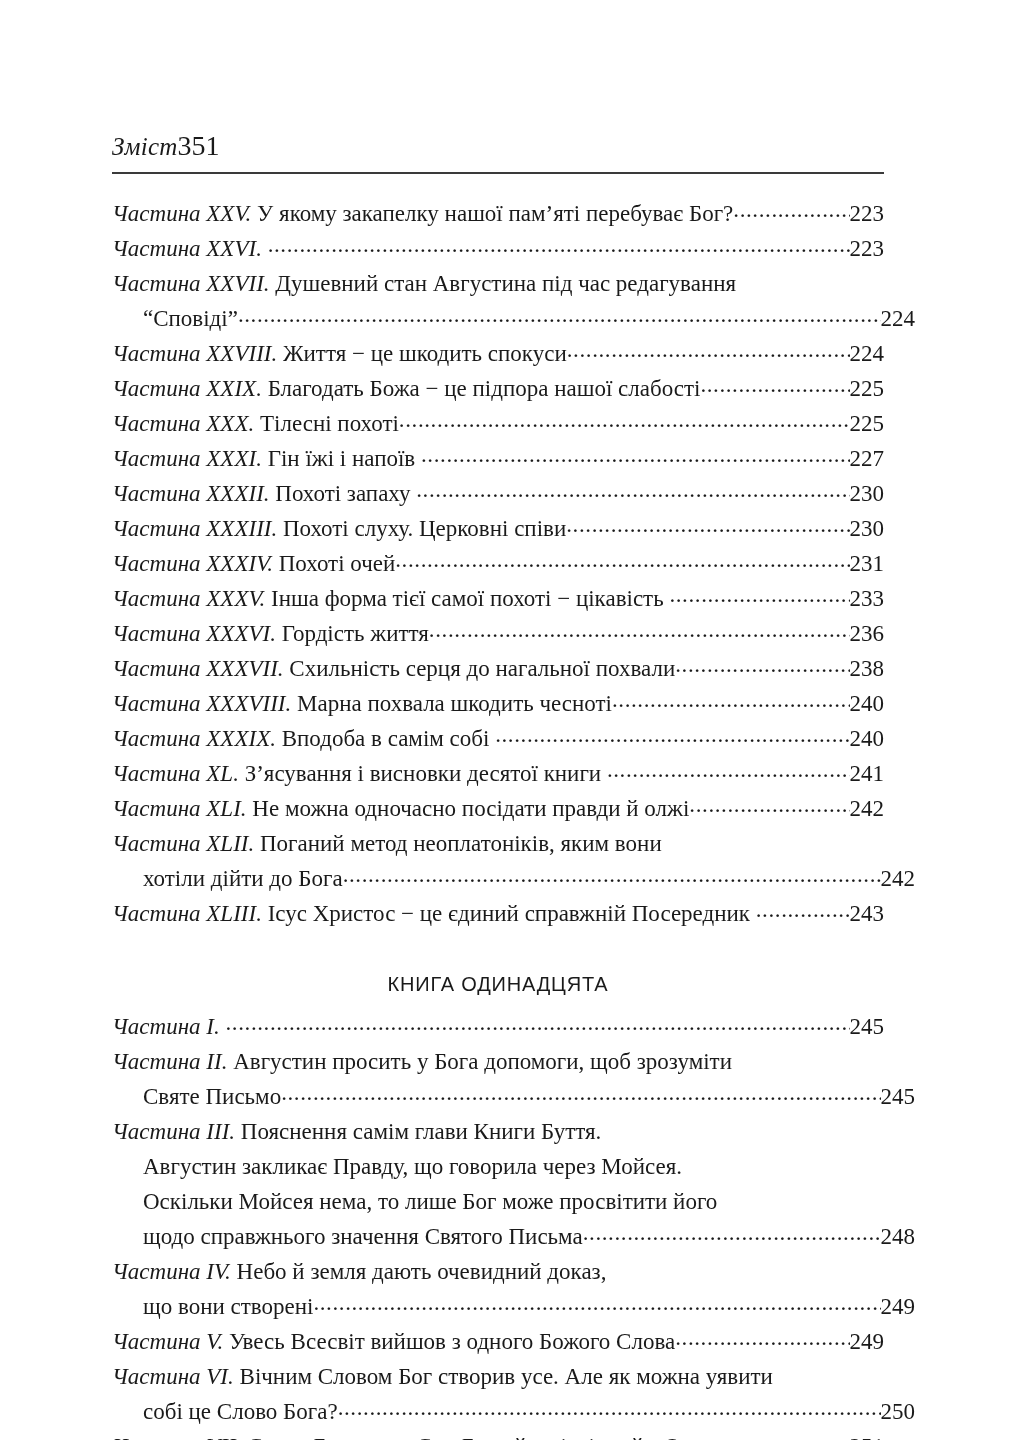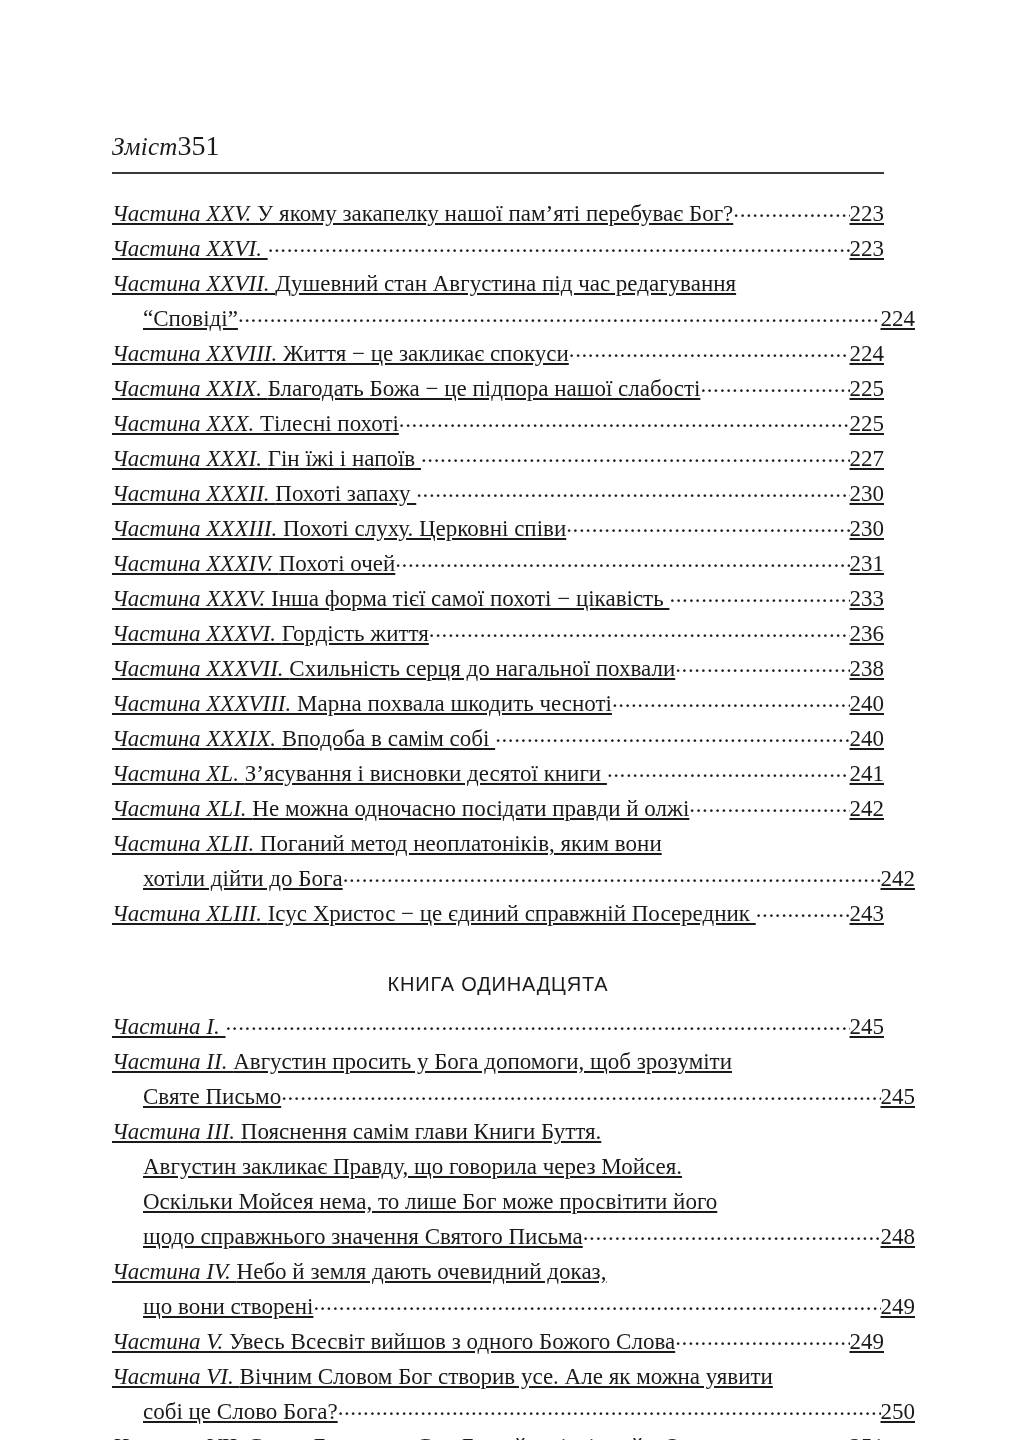--- a/index.html
+++ b/index.html
@@ -60,21 +60,20 @@
     left: 112px;
     top: 196px;
     width: 772px;
   }
 
   .toc-entry {
     font-size: 23px;
     line-height: 35px;
     margin: 0;
     text-indent: 0;
-    text-decoration: underline;
   }
 
   
   .ln {
     display: flex;
     align-items: baseline;
     width: 100%;
     white-space: nowrap;
     overflow: hidden;
   }
@@ -170,21 +169,21 @@
           <div class="ln nodots"><span class="part-label">Частина XXVII. </span><span class="entry-text">Душевний стан Августина під час редагування</span></div>
           <div class="ln cont">
             <span class="entry-text">“Сповіді”</span>
             <span class="leader"></span>
             <span class="folio">224</span>
           </div>
         </div>
         <div class="toc-entry">
           <div class="ln">
             <span class="part-label">Частина XXVIII. </span>
-            <span class="entry-text">Життя − це закликає спокуси</span>
+            <span class="entry-text">Життя − це шкодить спокуси</span>
             <span class="leader"></span>
             <span class="folio">224</span>
           </div>
         </div>
         <div class="toc-entry">
           <div class="ln">
             <span class="part-label">Частина XXIX. </span>
             <span class="entry-text">Благодать Божа − це підпора нашої слабості</span>
             <span class="leader"></span>
             <span class="folio">225</span>

